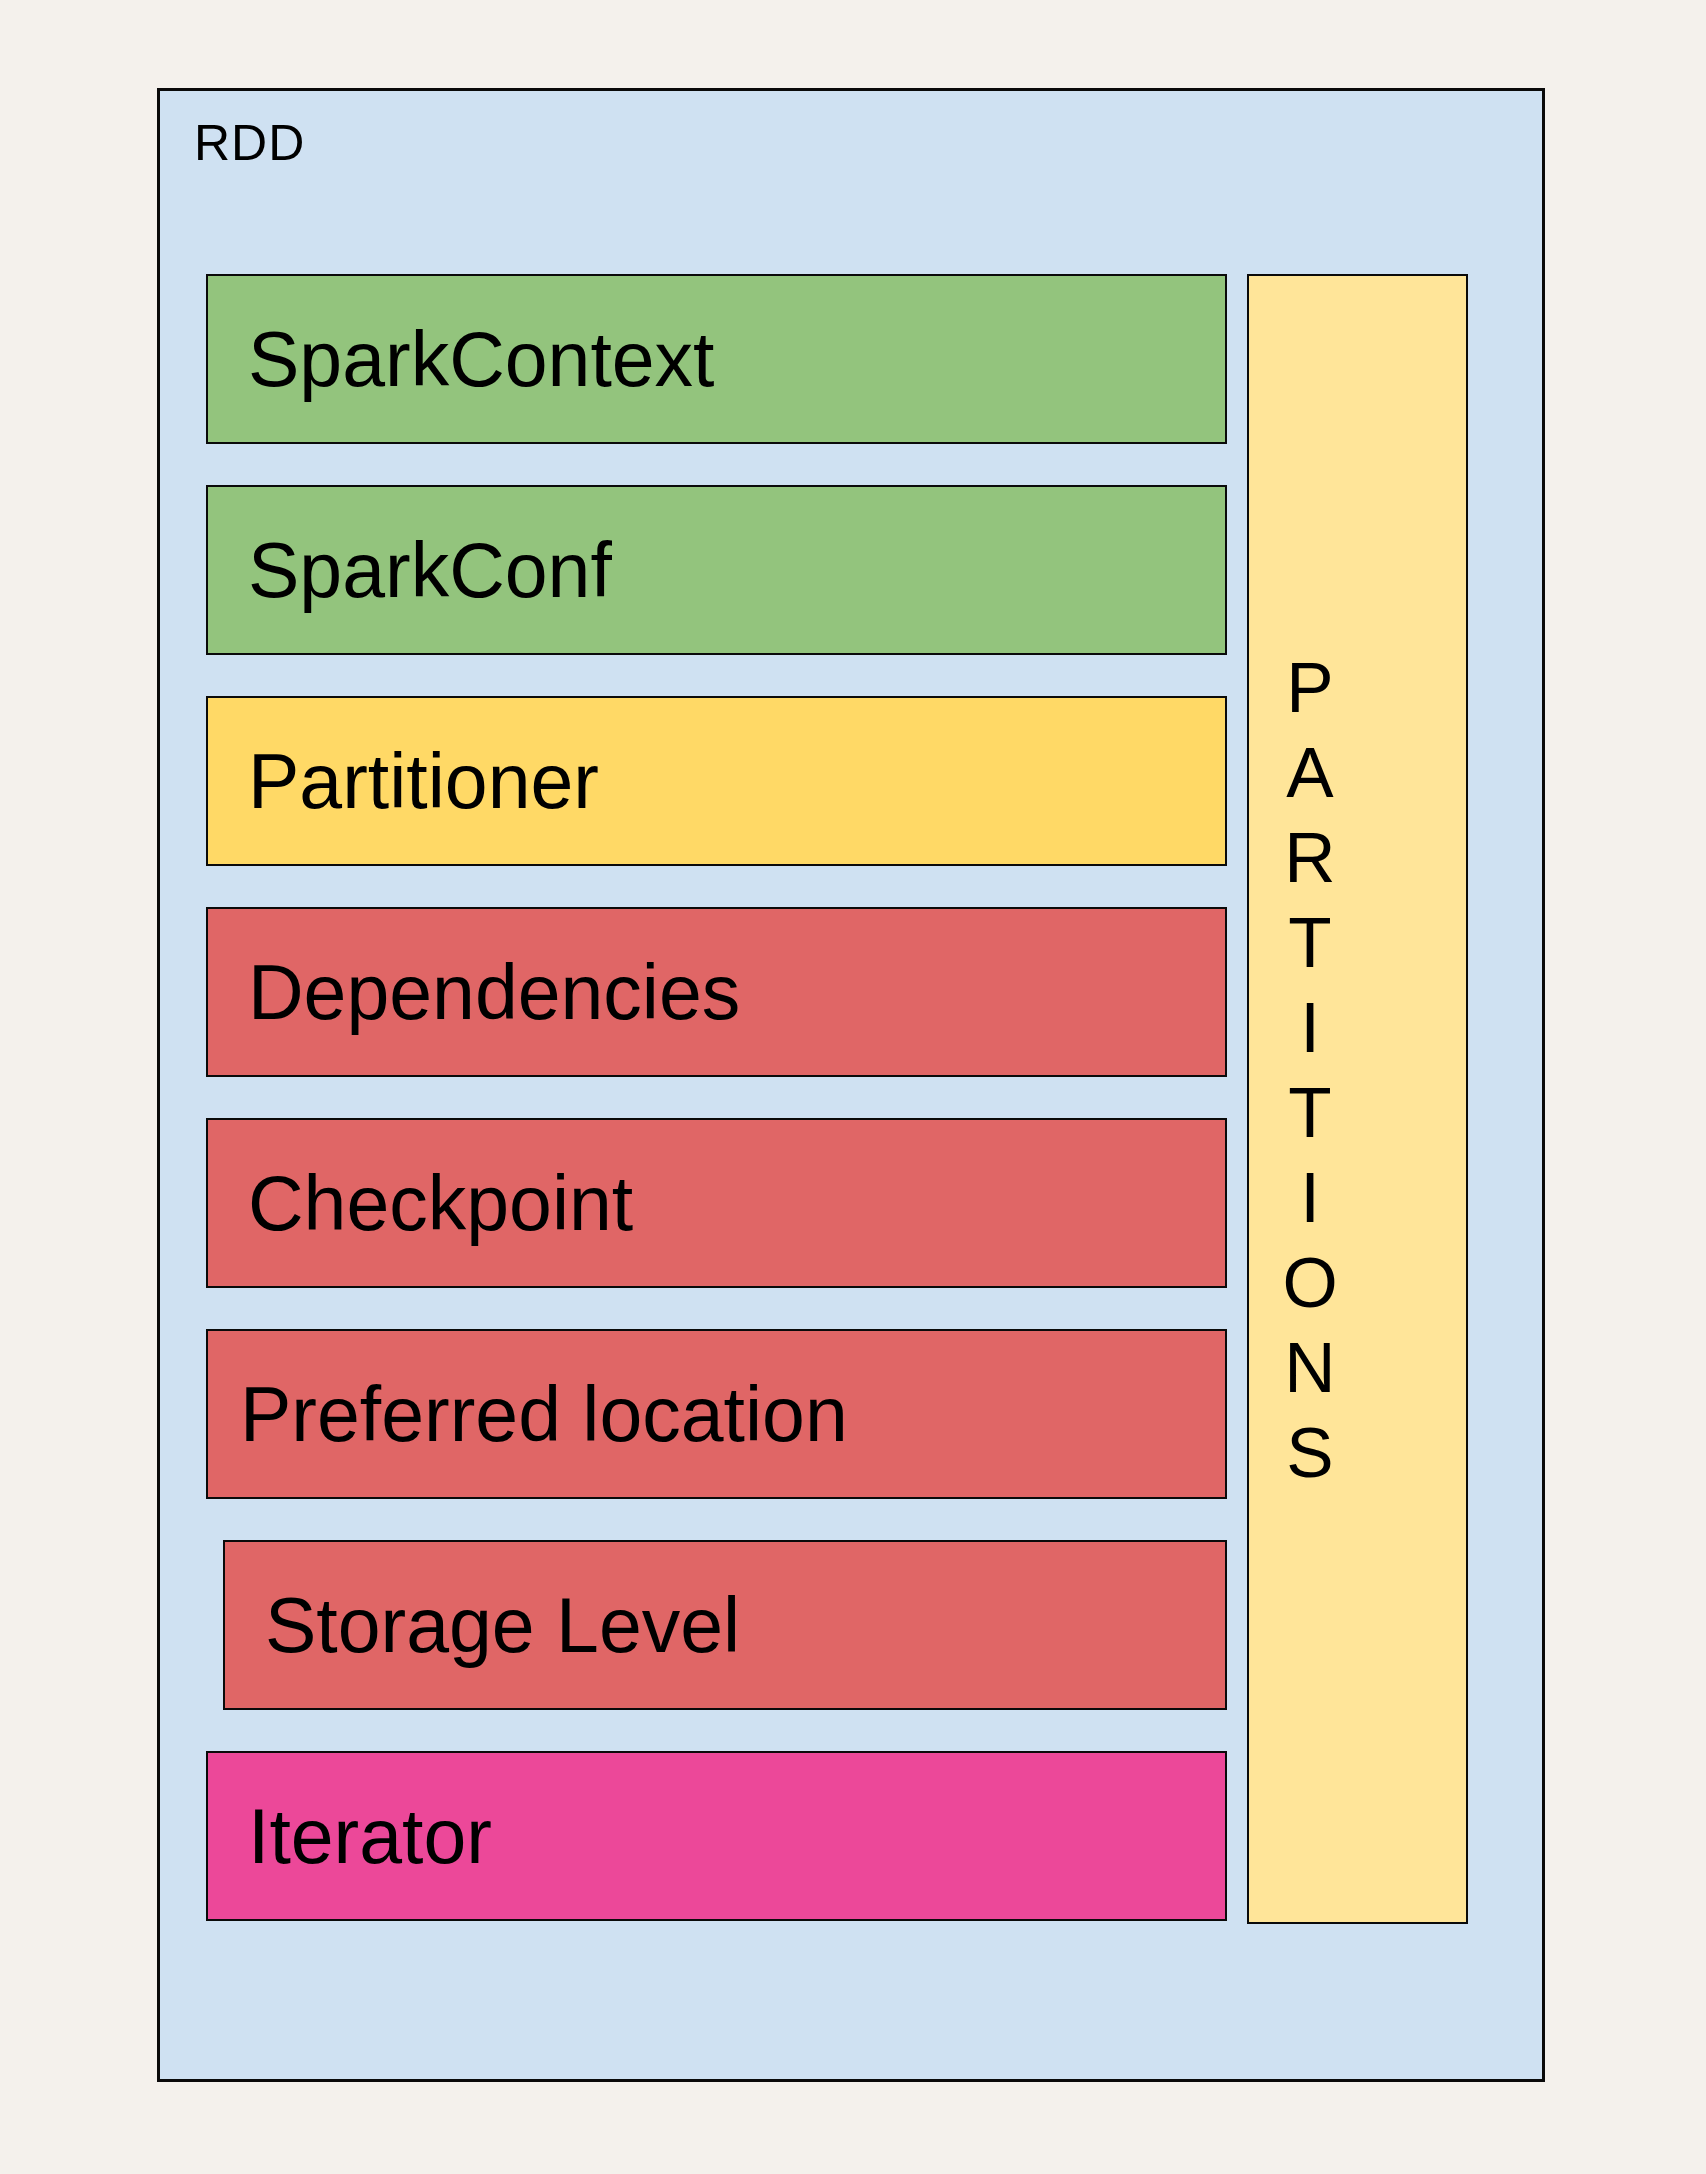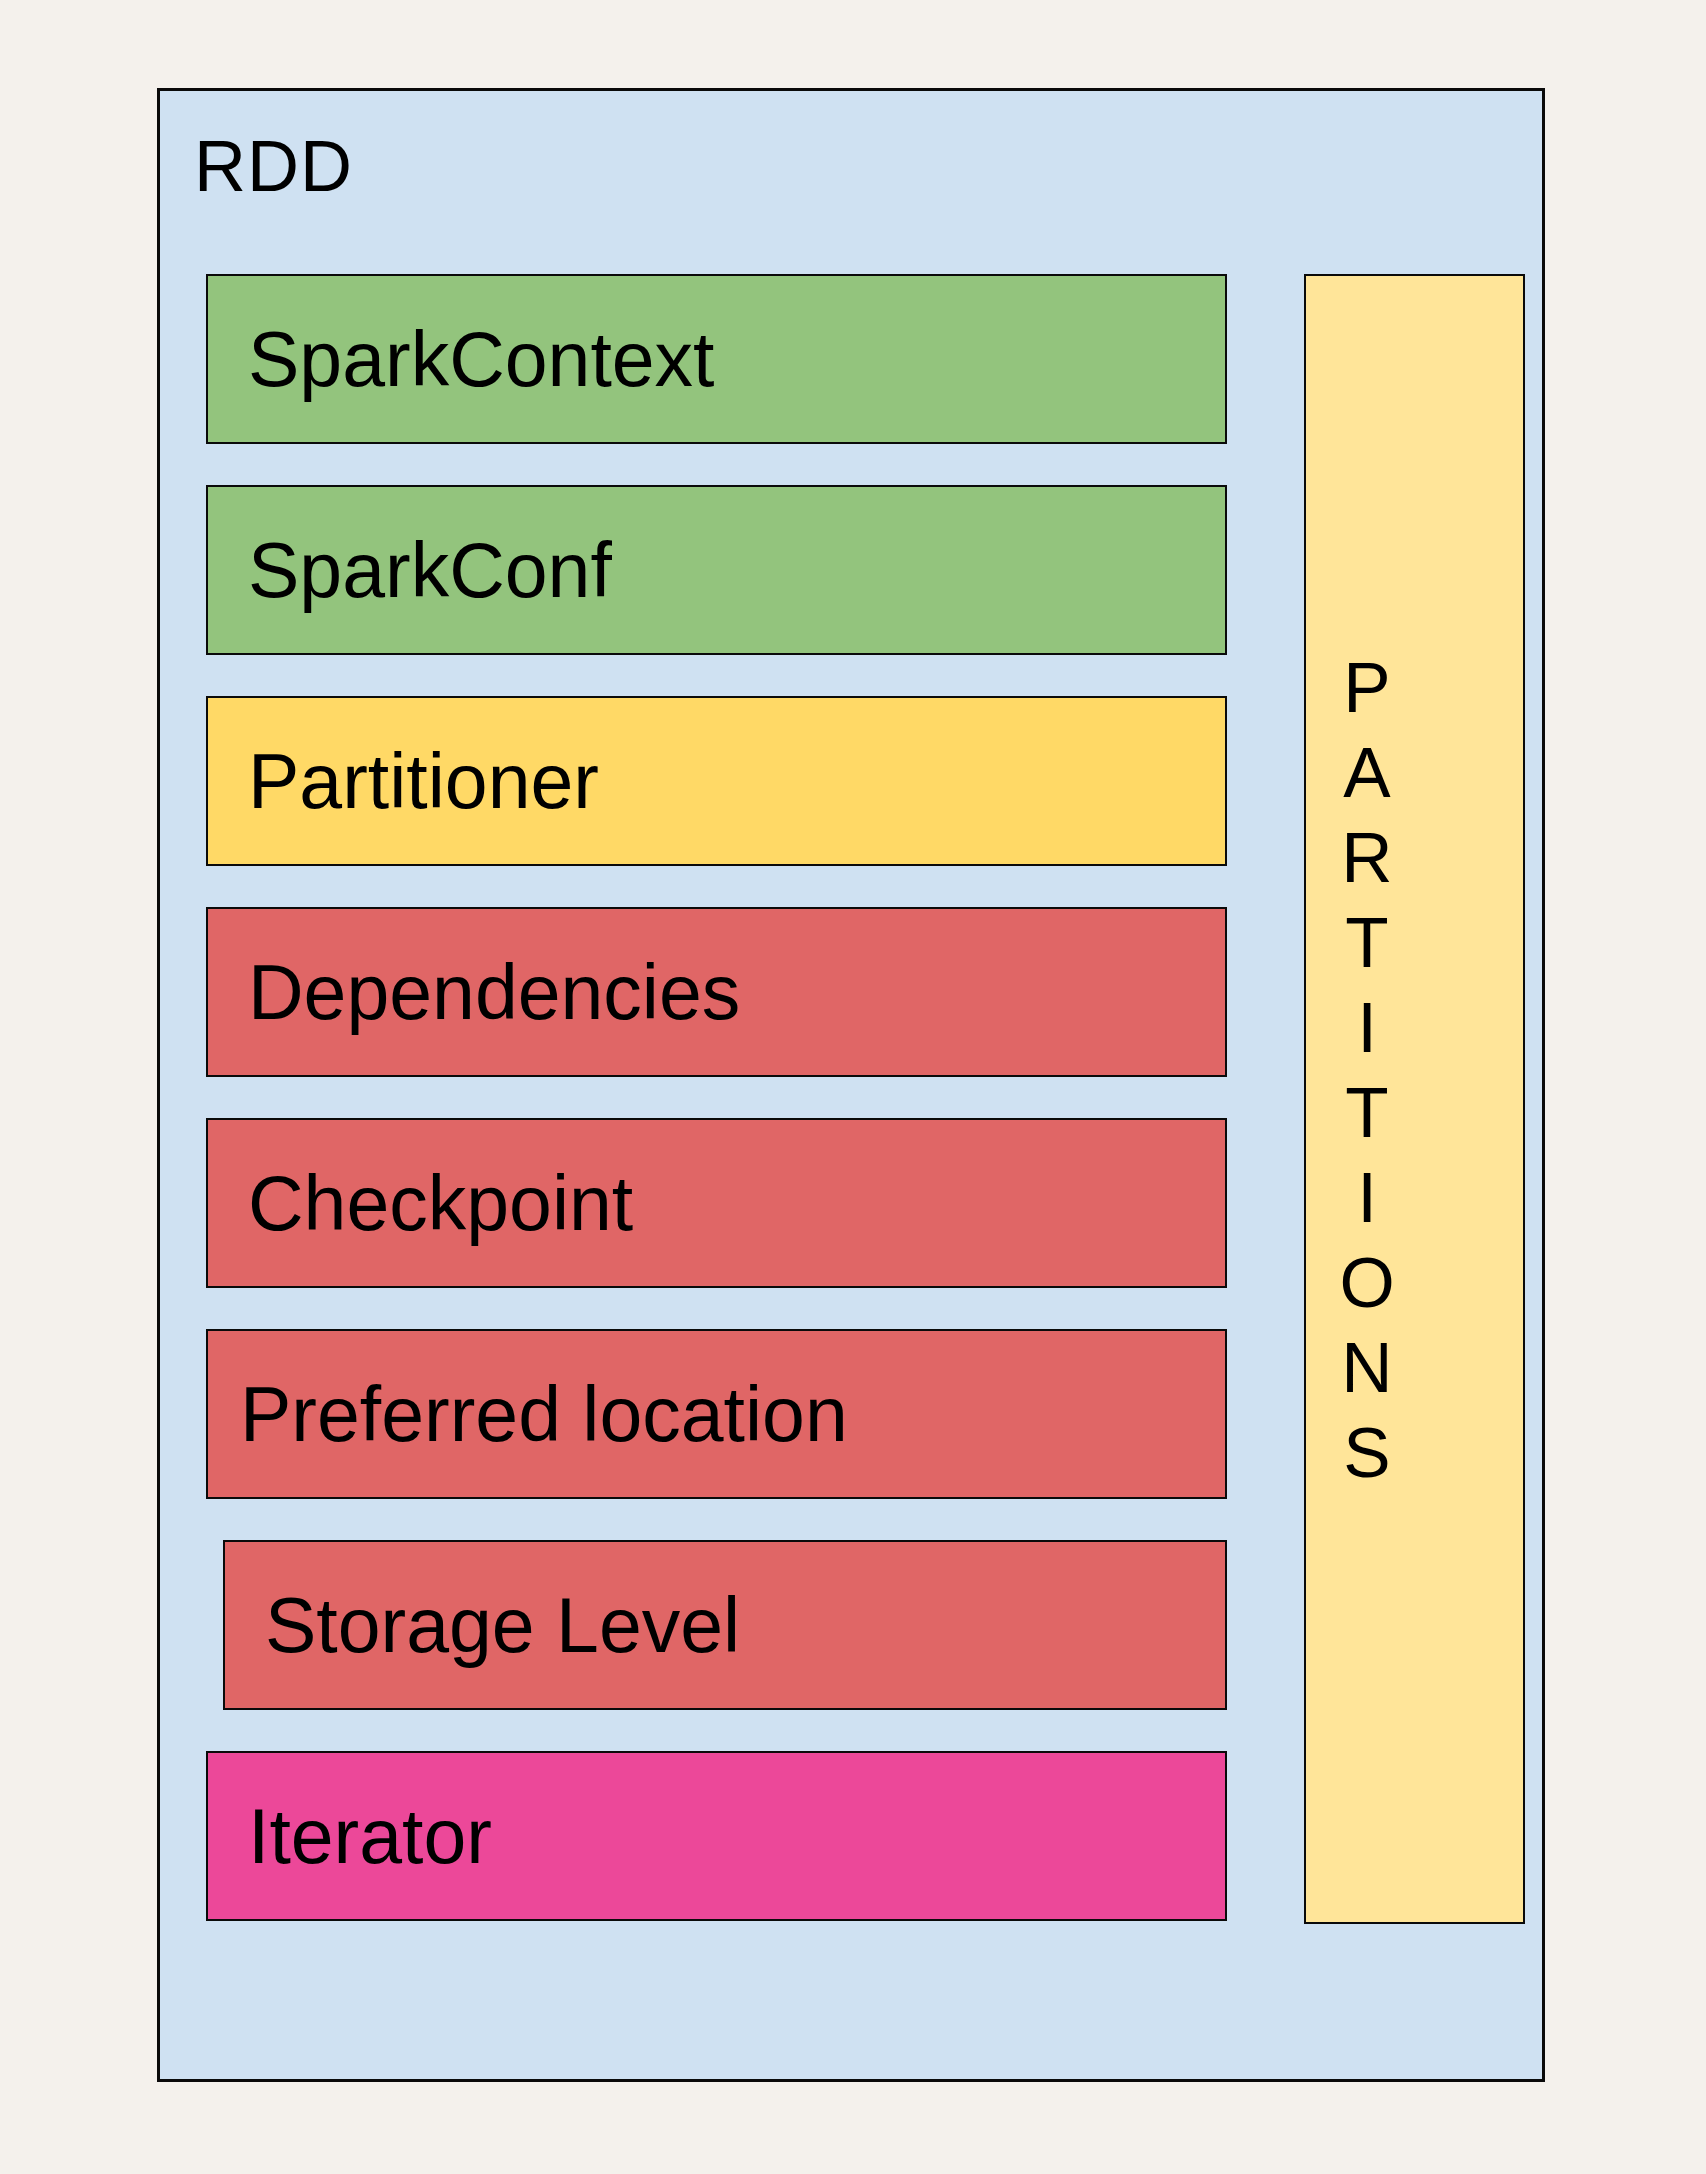--- a/index.html
+++ b/index.html
@@ -24,32 +24,31 @@
     width: 1388px;
     height: 1994px;
     box-sizing: border-box;
     border: 3.8px solid #0a0a0a;
     background: #cfe1f2;
   }
   .rdd-title {
     position: absolute;
     left: 34px;
     top: 27px;
-    font-size: 72px;
+    font-size: 50px;
     line-height: 1;
     letter-spacing: 1px;
     white-space: nowrap;
-    margin-top: 12px;
   }
   .main-row {
     position: absolute;
     left: 46px;
     top: 183px;
     display: flex;
-    gap: 77px;
+    gap: 20px;
   }
   .attributes-column {
     display: flex;
     flex-direction: column;
     gap: 41px;
     width: 1021px;
   }
   .attr-box {
     box-sizing: border-box;
     height: 170px;

